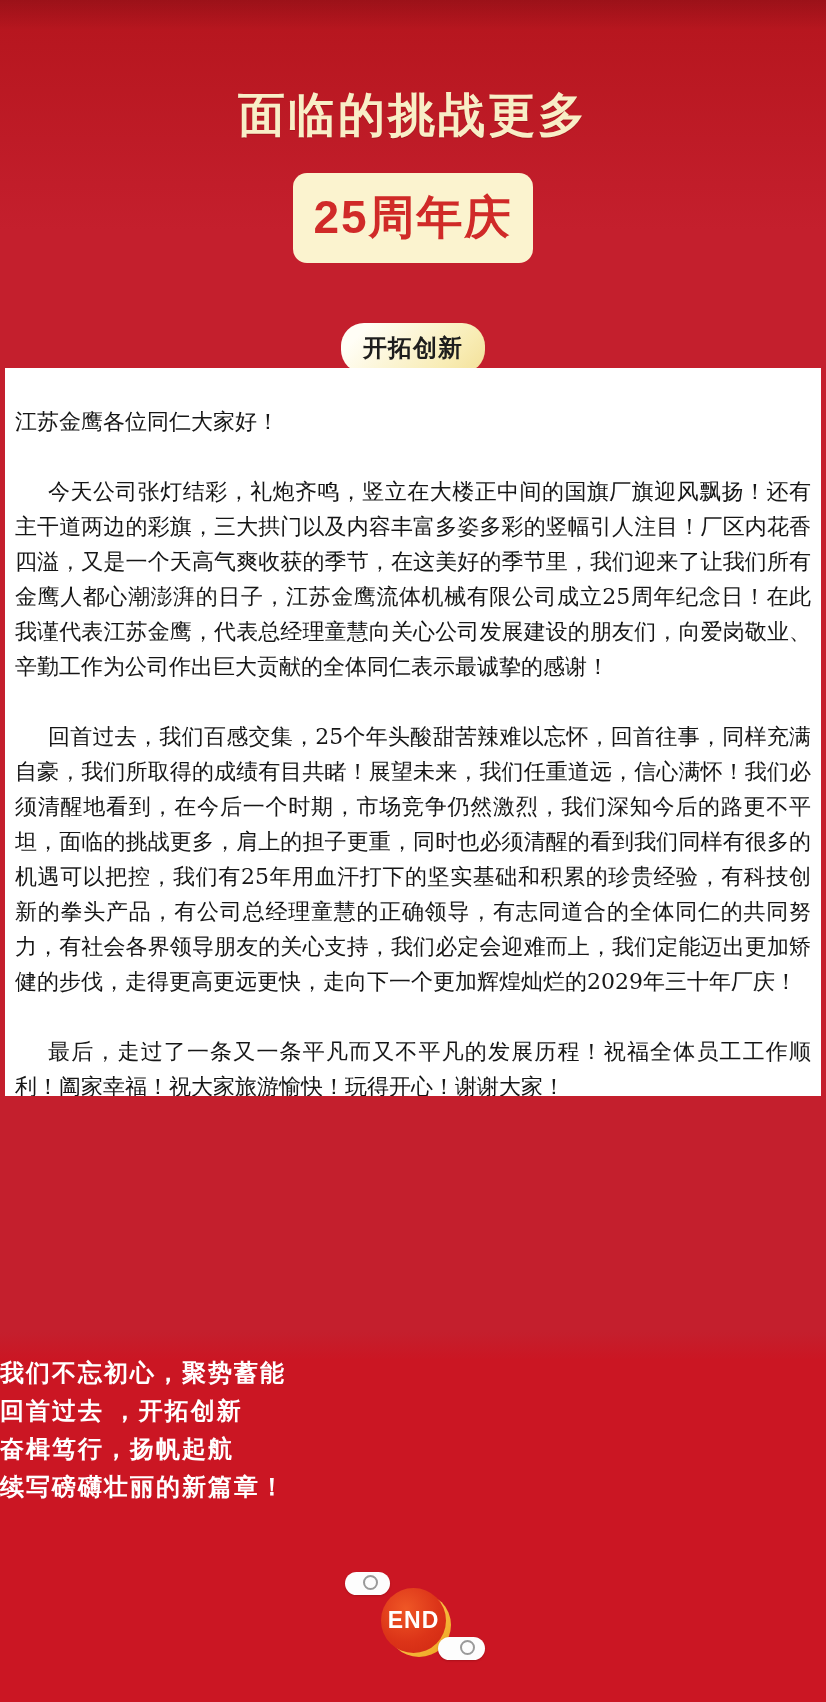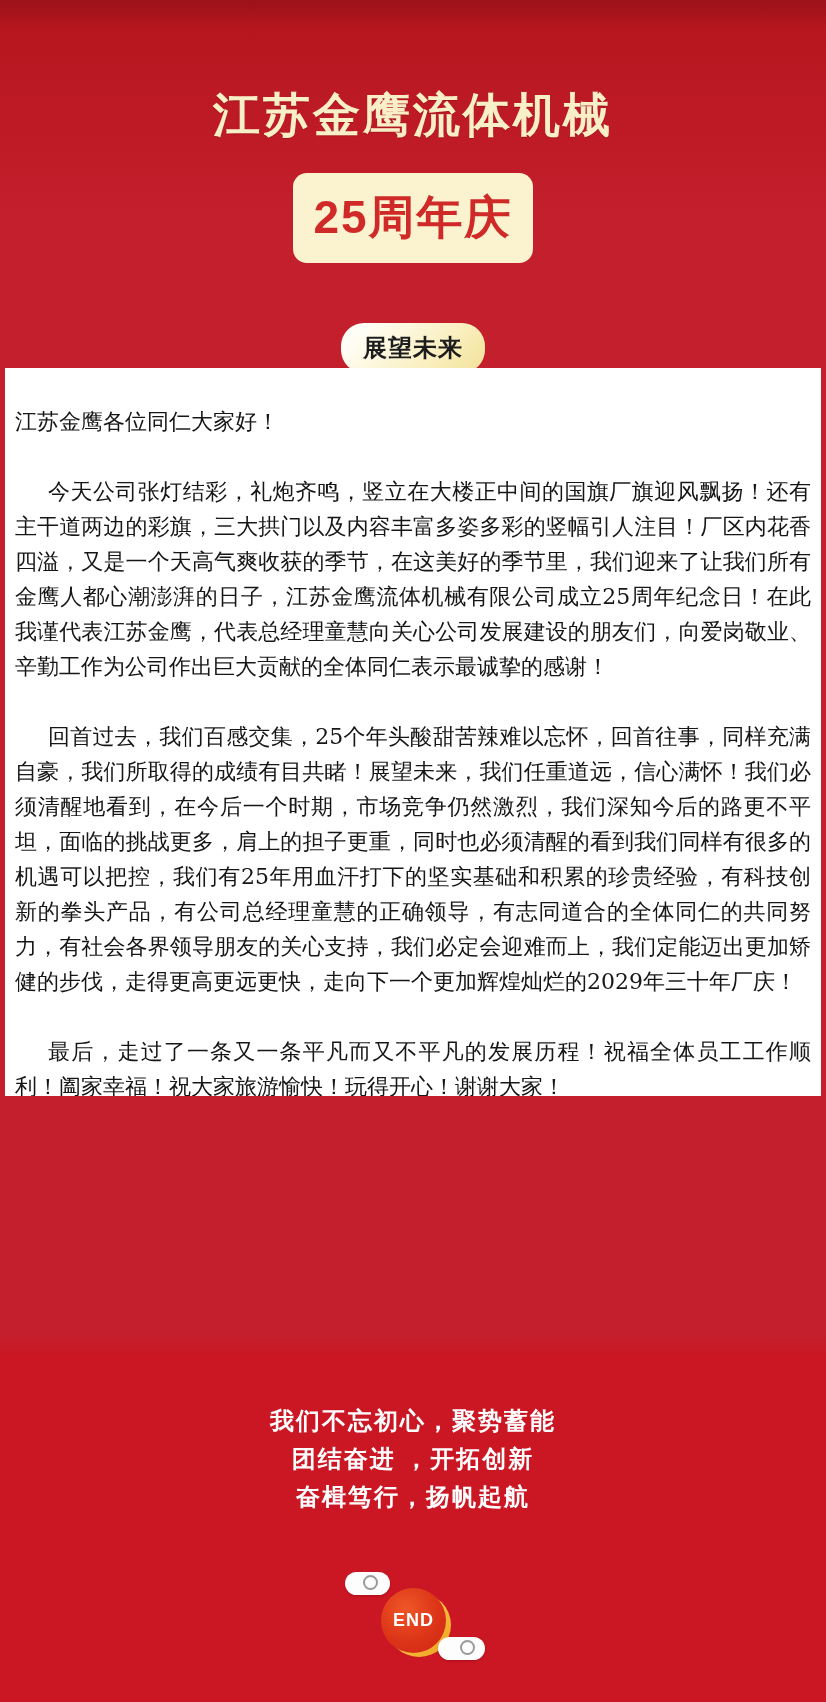--- a/index.html
+++ b/index.html
@@ -70,25 +70,25 @@
     font-family: "DejaVu Serif", "Liberation Serif", serif;
     font-size: 22px;
     line-height: 35px;
     color: #161616;
     text-align: justify;
     letter-spacing: 0px;
   }
   .para.indent { text-indent: 1.5em; margin-top: 20px; }
   .footer-slogans {
     position: absolute;
-    top: 1356px;
+    top: 1308px;
     left: 0;
     right: 0;
     padding-top: 46px;
-    text-align: center;
+    text-align: left;
   }
   .slogan {
     color: #ffffff;
     font-size: 24px;
     font-weight: bold;
     letter-spacing: 2px;
     line-height: 38px;
   }
   
   .toggle-pill {
@@ -127,51 +127,52 @@
     width: 65px; height: 65px;
     border-radius: 50%;
     background: radial-gradient(circle at 38% 32%, #ef5726 0%, #dc3418 55%, #cf2712 100%);
     z-index: 3;
     display: flex;
     align-items: center;
     justify-content: center;
   }
   .end-circle .end-text {
     color: #ffffff;
-    font-size: 18px;
+    font-size: 23px;
     font-weight: bold;
     letter-spacing: 1px;
   }
 </style>
 </head>
 <body>
 
 <div class="poster">
 
   <div class="top-shade"></div>
 
-  <div class="page-title">江苏金鹰流体机械</div>
+  <div class="page-title">面临的挑战更多</div>
 
   <div class="anniv-badge">25周年庆</div>
 
-  <div class="section-pill">展望未来</div>
+  <div class="section-pill">开拓创新</div>
 
   <div class="article-card">
     <div id="article-paragraphs">
         <p class="para">江苏金鹰各位同仁大家好！</p>
         <p class="para indent">今天公司张灯结彩，礼炮齐鸣，竖立在大楼正中间的国旗厂旗迎风飘扬！还有主干道两边的彩旗，三大拱门以及内容丰富多姿多彩的竖幅引人注目！厂区内花香四溢，又是一个天高气爽收获的季节，在这美好的季节里，我们迎来了让我们所有金鹰人都心潮澎湃的日子，江苏金鹰流体机械有限公司成立25周年纪念日！在此我谨代表江苏金鹰，代表总经理童慧向关心公司发展建设的朋友们，向爱岗敬业、辛勤工作为公司作出巨大贡献的全体同仁表示最诚挚的感谢！</p>
         <p class="para indent">回首过去，我们百感交集，25个年头酸甜苦辣难以忘怀，回首往事，同样充满自豪，我们所取得的成绩有目共睹！展望未来，我们任重道远，信心满怀！我们必须清醒地看到，在今后一个时期，市场竞争仍然激烈，我们深知今后的路更不平坦，面临的挑战更多，肩上的担子更重，同时也必须清醒的看到我们同样有很多的机遇可以把控，我们有25年用血汗打下的坚实基础和积累的珍贵经验，有科技创新的拳头产品，有公司总经理童慧的正确领导，有志同道合的全体同仁的共同努力，有社会各界领导朋友的关心支持，我们必定会迎难而上，我们定能迈出更加矫健的步伐，走得更高更远更快，走向下一个更加辉煌灿烂的2029年三十年厂庆！</p>
         <p class="para indent">最后，走过了一条又一条平凡而又不平凡的发展历程！祝福全体员工工作顺利！阖家幸福！祝大家旅游愉快！玩得开心！谢谢大家！</p>
       </div>
   </div>
 
   <div class="footer-slogans" id="footer-slogans">
       <div class="slogan">我们不忘初心，聚势蓄能</div>
-      <div class="slogan">团结奋进 ，开拓创新</div>
+      <div class="slogan">回首过去 ，开拓创新</div>
       <div class="slogan">奋楫笃行，扬帆起航</div>
+      <div class="slogan">续写磅礴壮丽的新篇章！</div>
     </div>
 
   <div class="toggle-pill pill-top">
     <span class="ring"></span>
   </div>
 
   <div class="end-gold"></div>
 
   <div class="end-circle">
     <span class="end-text">END</span>

